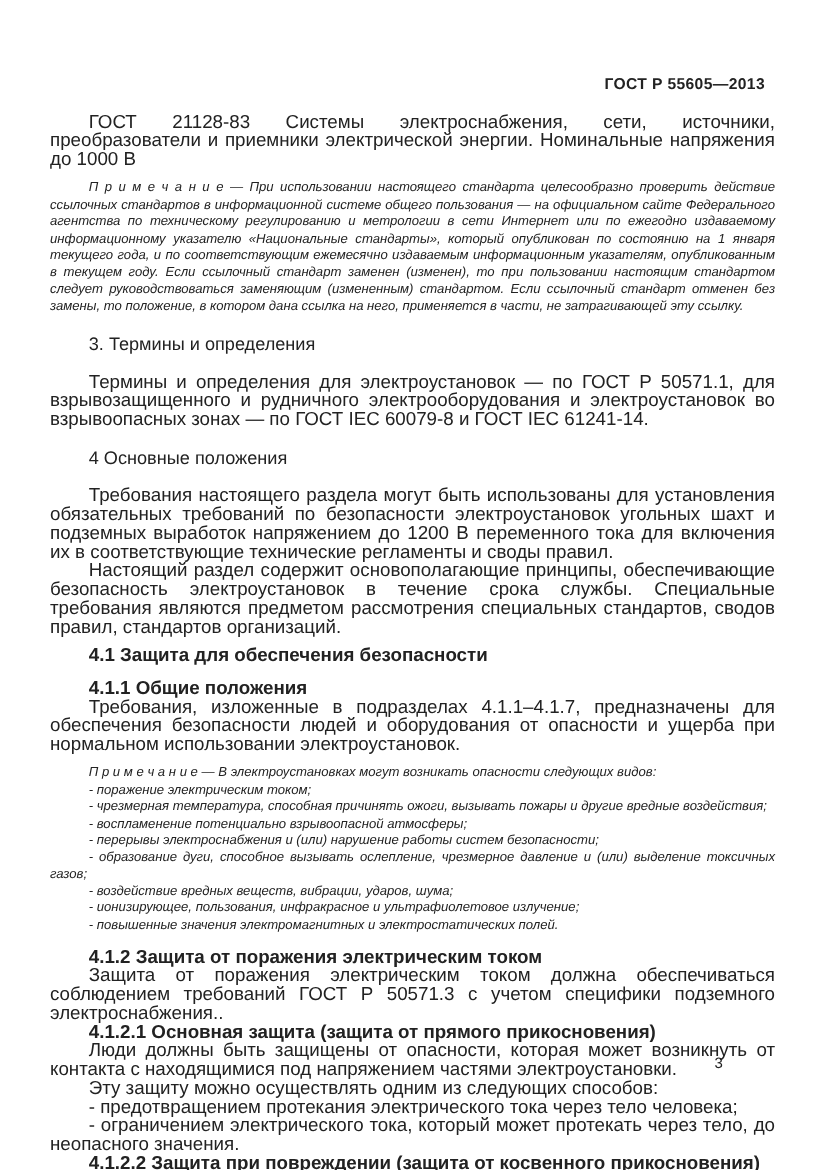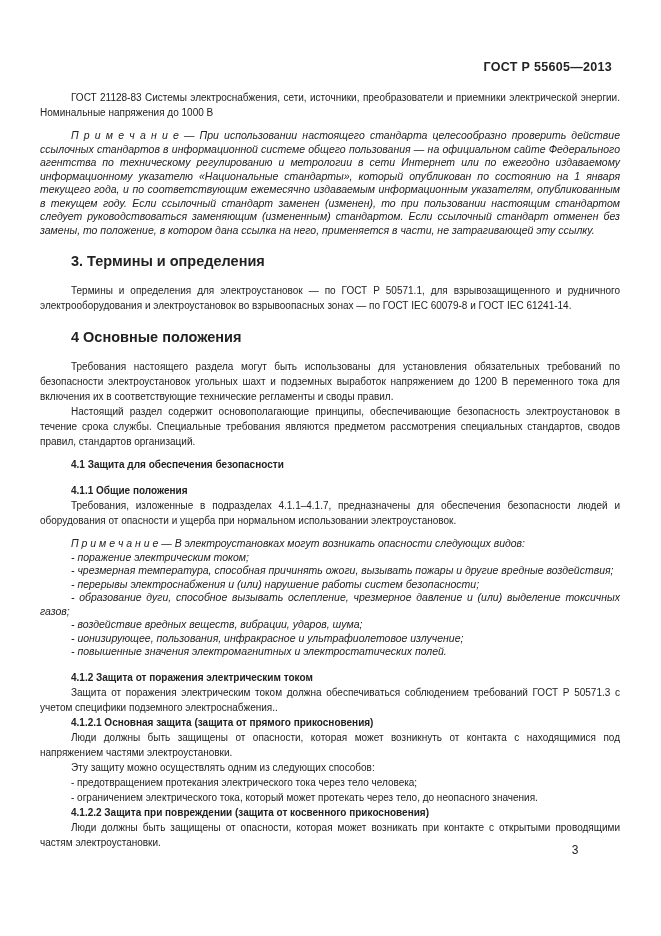--- a/index.html
+++ b/index.html
@@ -15,39 +15,39 @@
     padding: 60px 41px 0 40px;
   }
   .doc-header {
     text-align: right;
     font-weight: bold;
     font-size: 12.5px;
     letter-spacing: 0.3px;
     margin: 0 8px 16px 0;
   }
   .blk {
-    font-size: 10px;
+    font-size: 15px;
     line-height: 15px;
     text-align: justify;
     text-indent: 31px;
     margin: 0;
   }
   .p    { }
   .item { }
   .note, .note-intro, .note-item {
     font-size: 10.5px;
     line-height: 13.5px;
     font-style: italic;
   }
   .note       { margin: 9px 0 10px; }
   .note-intro { margin: 9px 0 0; }
   .note-item  { margin: 0; }
   .h1 {
     font-size: 14.5px;
-    font-weight: bold;
+    font-weight: normal;
     text-align: left;
     margin: 17px 0 14px;
   }
   .h2 { font-weight: bold; text-align: left; margin: 8px 0 0; }
   .h3 { font-weight: bold; text-align: left; margin: 11px 0 0; }
   .h4 { font-weight: bold; text-align: left; margin: 0; }
   .page-number {
     position: absolute;
     top: 843px;
     left: 565px;
@@ -70,20 +70,21 @@
       <div class="blk p">Термины и определения для электроустановок — по ГОСТ Р 50571.1, для взрывозащищенного и рудничного электрооборудования и электроустановок во взрывоопасных зонах — по ГОСТ IEC 60079-8 и ГОСТ IEC 61241-14.</div>
       <div class="blk h1">4 Основные положения</div>
       <div class="blk p">Требования настоящего раздела могут быть использованы для установления обязательных требований по безопасности электроустановок угольных шахт и подземных выработок напряжением до 1200 В переменного тока для включения их в соответствующие технические регламенты и своды правил.</div>
       <div class="blk p">Настоящий раздел содержит основополагающие принципы, обеспечивающие безопасность электроустановок в течение срока службы. Специальные требования являются предметом рассмотрения специальных стандартов, сводов правил, стандартов организаций.</div>
       <div class="blk h2">4.1 Защита для обеспечения безопасности</div>
       <div class="blk h3">4.1.1 Общие положения</div>
       <div class="blk p">Требования, изложенные в подразделах 4.1.1–4.1.7, предназначены для обеспечения безопасности людей и оборудования от опасности и ущерба при нормальном использовании электроустановок.</div>
       <div class="blk note-intro">П р и м е ч а н и е  — В электроустановках могут возникать опасности следующих видов:</div>
       <div class="blk note-item">- поражение электрическим током;</div>
       <div class="blk note-item">- чрезмерная температура, способная причинять ожоги, вызывать пожары и другие вредные воздействия;</div>
+      <div class="blk note-item">- воспламенение потенциально взрывоопасной атмосферы;</div>
       <div class="blk note-item">- перерывы электроснабжения и (или) нарушение работы систем безопасности;</div>
       <div class="blk note-item">- образование дуги, способное вызывать ослепление, чрезмерное давление и (или) выделение токсичных газов;</div>
       <div class="blk note-item">- воздействие вредных веществ, вибрации, ударов, шума;</div>
       <div class="blk note-item">- ионизирующее, пользования, инфракрасное и ультрафиолетовое излучение;</div>
       <div class="blk note-item">- повышенные значения электромагнитных и электростатических полей.</div>
       <div class="blk h3">4.1.2 Защита от поражения электрическим током</div>
       <div class="blk p">Защита от поражения электрическим током должна обеспечиваться соблюдением требований ГОСТ Р 50571.3 с учетом специфики подземного электроснабжения..</div>
       <div class="blk h4">4.1.2.1 Основная защита (защита от прямого прикосновения)</div>
       <div class="blk p">Люди должны быть защищены от опасности, которая может возникнуть от контакта с находящимися под напряжением частями электроустановки.</div>
       <div class="blk p">Эту защиту можно осуществлять одним из следующих способов:</div>

